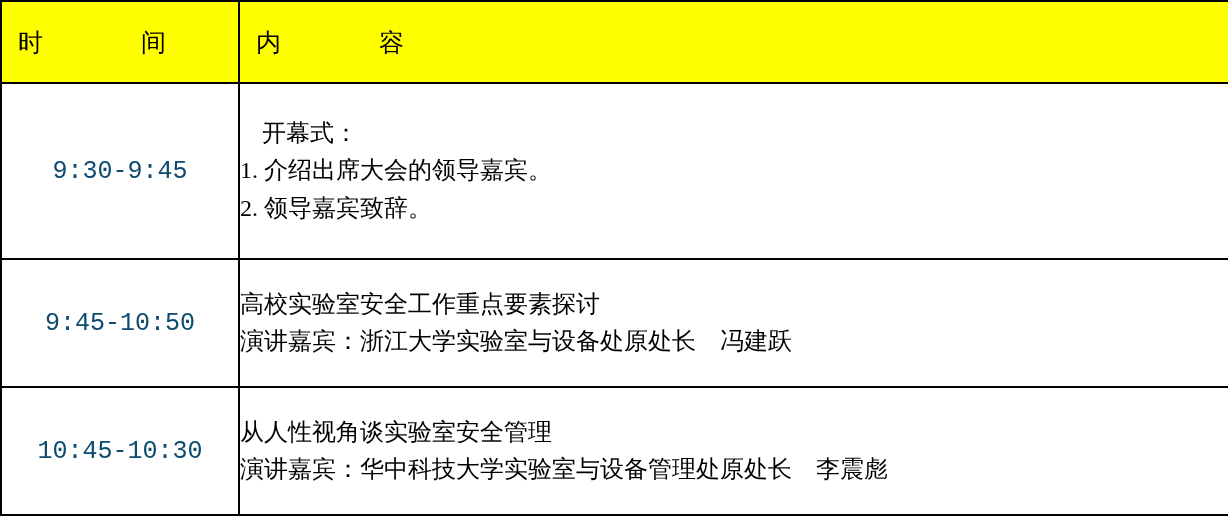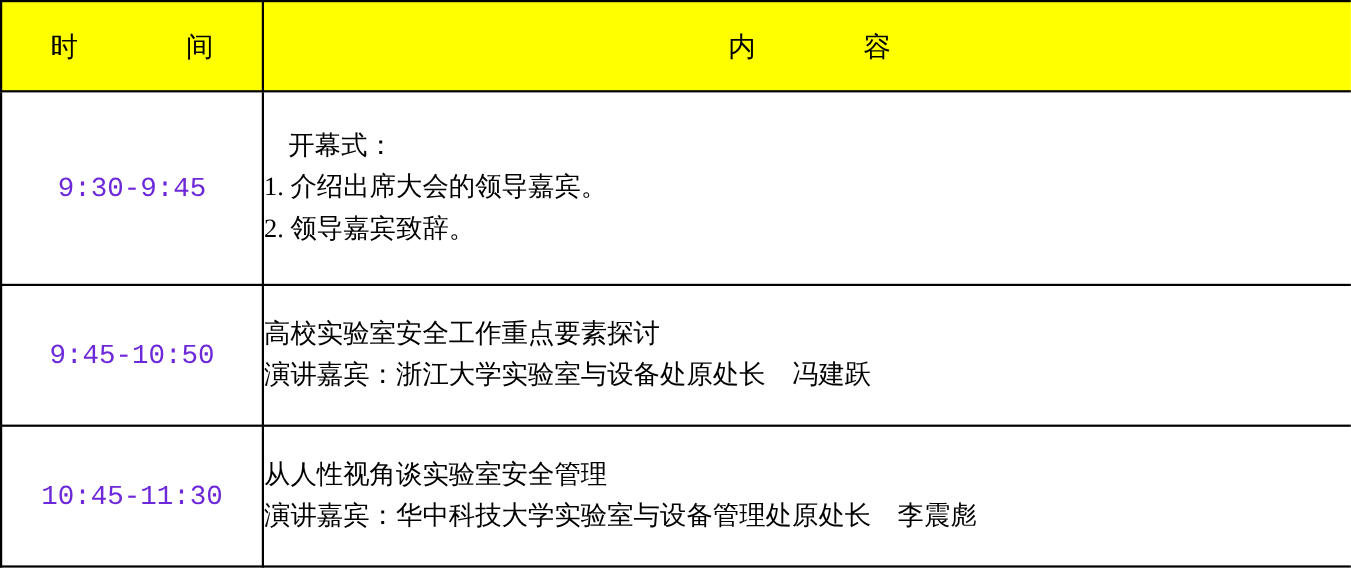--- a/index.html
+++ b/index.html
@@ -24,41 +24,41 @@
     padding: 0;
     vertical-align: middle;
   }
   .col-time { width: 236px; }
   .col-content { width: 992px; }
 
   
   .header-row td {
     background: #ffff00;
     height: 80px;
-    text-align: center;
+    text-align: left;
     font-size: 25px;
     letter-spacing: 0.5px;
     font-family: "Liberation Serif", serif;
   }
   .hdr-text {
     display: inline-block;
     font-size: 25px;
     color: #000000;
   }
   .spaced {
     letter-spacing: 16px;
     padding-left: 16px;
   }
 
   
   .time-cell {
     text-align: center;
     font-size: 25px;
     font-family: "Liberation Mono", monospace;
-    color: #6d28d9;
+    color: #0c4a6e;
     letter-spacing: 0px;
     white-space: nowrap;
   }
 
   
   .content-cell {
     padding: 10px 0 10px 14px;
     font-size: 24px;
     line-height: 1.55;
     color: #000000;
@@ -98,20 +98,20 @@
 
   <tr class="row-two">
     <td class="time-cell">9:45-10:50</td>
     <td class="content-cell">
       <div class="line">高校实验室安全工作重点要素探讨</div>
       <div class="line">演讲嘉宾：浙江大学实验室与设备处原处长　冯建跃</div>
     </td>
   </tr>
 
   <tr class="row-two">
-    <td class="time-cell">10:45-11:30</td>
+    <td class="time-cell">10:45-10:30</td>
     <td class="content-cell">
       <div class="line">从人性视角谈实验室安全管理</div>
       <div class="line">演讲嘉宾：华中科技大学实验室与设备管理处原处长　李震彪</div>
     </td>
   </tr>
 </tbody>
   </table>
 
 </body></html>

